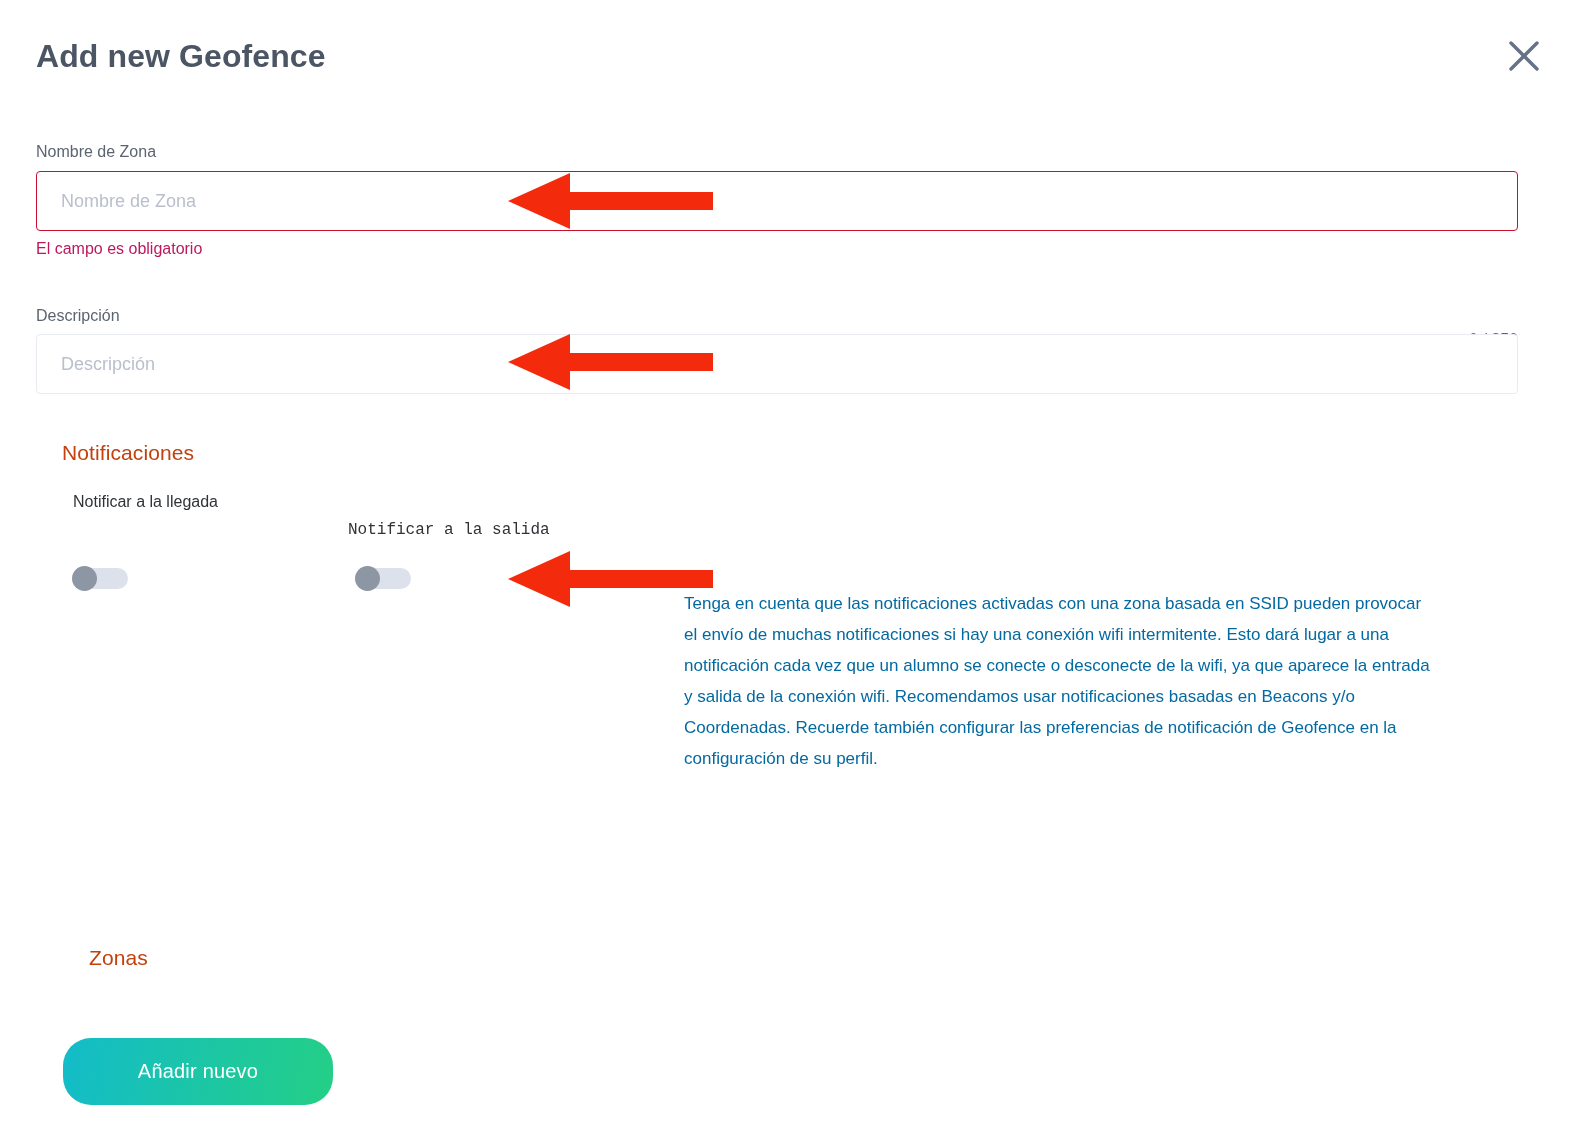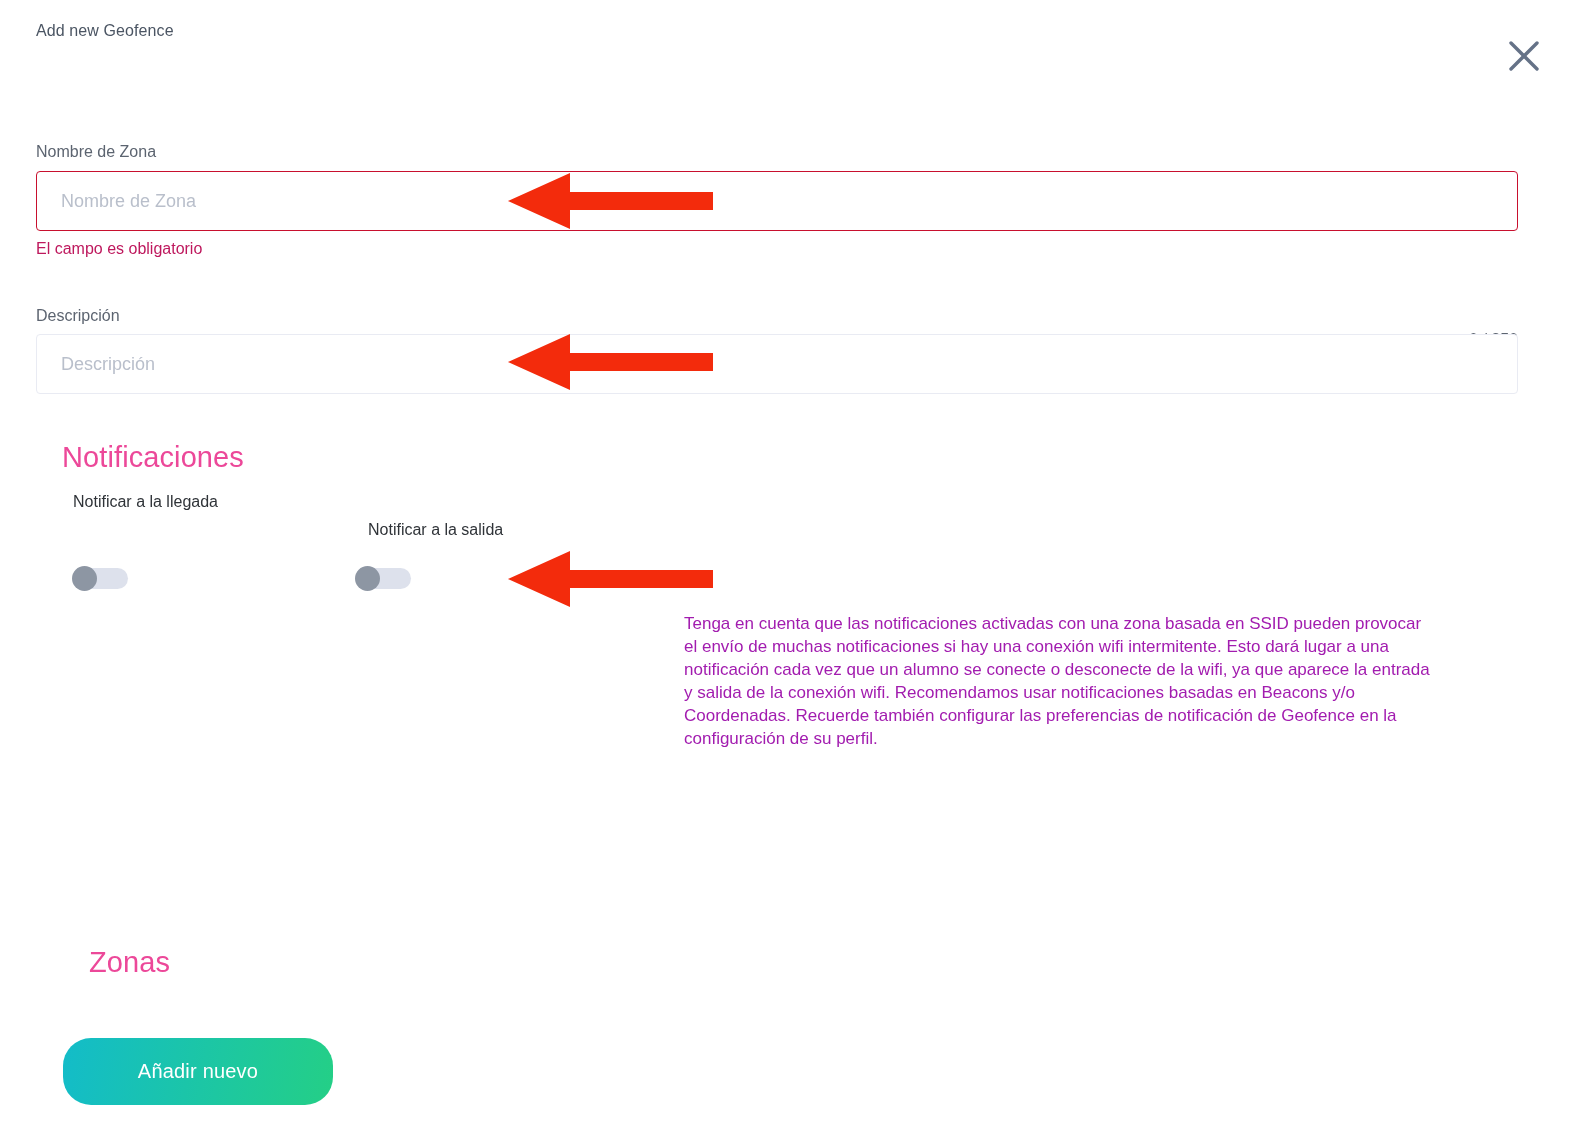--- a/index.html
+++ b/index.html
@@ -21,23 +21,23 @@
   
   .modal-header {
     position: absolute;
     left: 0; top: 0;
     width: 1576px;
     height: 110px;
   }
   .modal-title {
     position: absolute;
     left: 36px;
-    top: 22px;
-    font-size: 16px;
-    font-weight: 400;
+    top: 38px;
+    font-size: 32px;
+    font-weight: 700;
     color: #4b5563;
     letter-spacing: 0.1px;
     white-space: nowrap;
   }
   .close-btn {
     position: absolute;
     right: 30px;
     top: 34px;
     width: 44px;
     height: 44px;
@@ -93,23 +93,23 @@
     left: 36px;
     top: 240px;
     font-size: 16px;
     color: #be185d;
     white-space: nowrap;
   }
 
   
   .section-heading {
     position: absolute;
-    font-size: 29px;
+    font-size: 21px;
     font-weight: 400;
-    color: #ec4899;
+    color: #c2410c;
     letter-spacing: 0.1px;
     white-space: nowrap;
   }
 
   
   .toggle-label {
     position: absolute;
     font-size: 16px;
     color: #2f3338;
     white-space: nowrap;
@@ -136,25 +136,25 @@
     width: 25px;
     height: 25px;
     border-radius: 50%;
     background: #8d96a3;
   }
 
   
   .info-note {
     position: absolute;
     left: 684px;
-    top: 612px;
+    top: 588px;
     width: 748px;
     font-size: 17px;
-    line-height: 23px;
-    color: #a21caf;
+    line-height: 31px;
+    color: #0369a1;
   }
 
   
   .btn-primary {
     position: absolute;
     left: 63px;
     top: 1038px;
     width: 270px;
     height: 67px;
     border: none;
@@ -205,21 +205,21 @@
 
 <div class="section-heading" style="left:62px; top:441px;">Notificaciones</div>
 
 <div class="toggle-label" style="left:73px; top:493px;">Notificar a la llegada</div>
 
 <div class="toggle" style="left:72px; top:566px;">
   <div class="track"></div>
   <div class="knob"></div>
 </div>
 
-<div class="toggle-label" style="left:368px; top:521px;">Notificar a la salida</div>
+<div class="toggle-label" style="left:348px; top:521px;font-family:Liberation Mono, monospace;">Notificar a la salida</div>
 
 <div class="toggle" style="left:355px; top:566px;">
   <div class="track"></div>
   <div class="knob"></div>
 </div>
 
 <div class="info-note">Tenga en cuenta que las notificaciones activadas con una zona basada en SSID pueden provocar el envío de muchas notificaciones si hay una conexión wifi intermitente. Esto dará lugar a una notificación cada vez que un alumno se conecte o desconecte de la wifi, ya que aparece la entrada y salida de la conexión wifi. Recomendamos usar notificaciones basadas en Beacons y/o Coordenadas. Recuerde también configurar las preferencias de notificación de Geofence en la configuración de su perfil.</div>
 
 <div class="section-heading" style="left:62px; top:946px;margin-left:27px;">Zonas</div>
 

